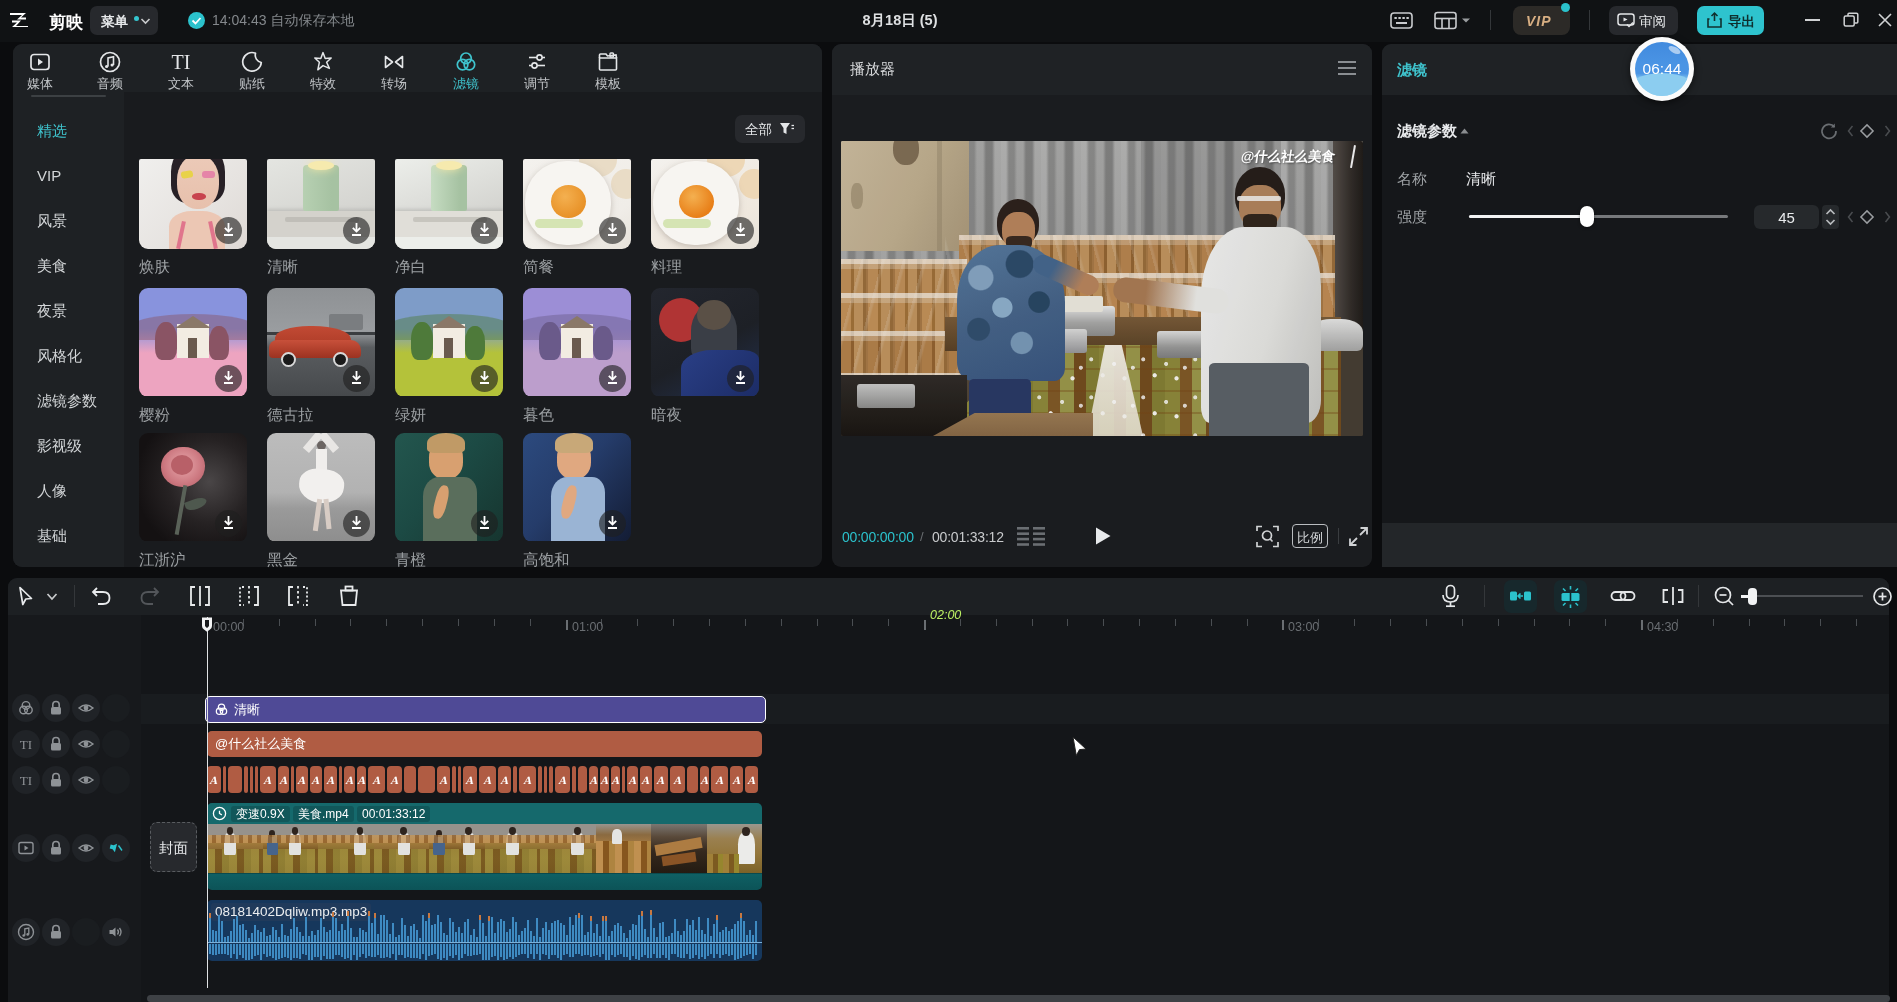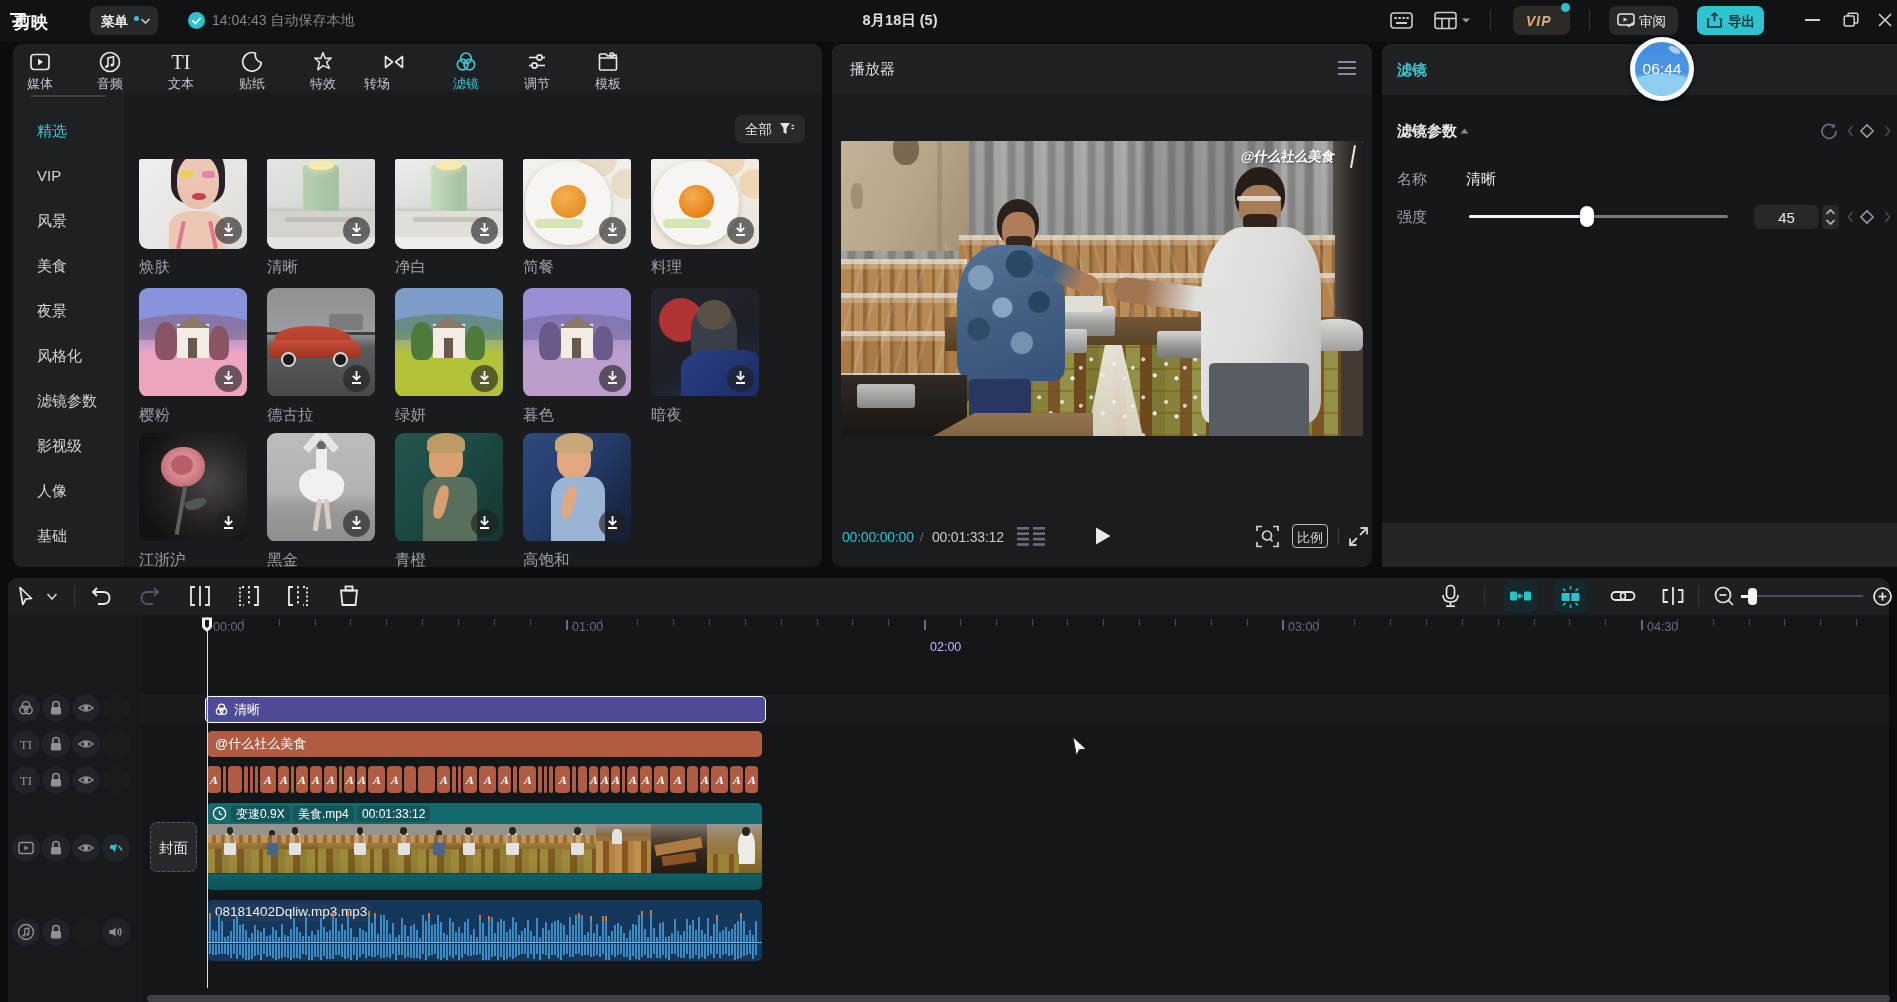--- a/index.html
+++ b/index.html
@@ -6,21 +6,21 @@
 .abs{position:absolute;}
 body{position:relative;}
 .panel{position:absolute;border-radius:9px;}
 </style></head>
 <body>
 <div class="abs" style="left:0;top:0;width:1897px;height:42px;background:#101214;"></div>
 <svg class="abs" style="left:8px;top:9px;" width="22" height="22" viewBox="0 0 22 22">
 <path d="M2 4 L18 4 L13 8.6 L18 8.6 L18 10.4 L9 10.4 L14 6 L2 6 Z" fill="#fff"></path>
 <path d="M20 18 L4 18 L9 13.4 L4 13.4 L4 11.6 L13 11.6 L8 17 L20 17 Z" fill="#fff"></path>
 </svg>
-<div class="abs" style="left:14px;top:11px;font-size:17px;font-weight:bold;color:#fff;">剪映</div>
+<div class="abs" style="left:49px;top:11px;font-size:17px;font-weight:bold;color:#fff;">剪映</div>
 <div class="abs" style="left:90px;top:6px;width:68px;height:29px;background:#27292d;border-radius:7px;">
 <span class="abs" style="left:11px;top:7px;font-size:13.5px;color:#e8eaec;font-weight:bold;">菜单</span>
 <span class="abs" style="left:44px;top:10px;width:5px;height:5px;border-radius:50%;background:#35c5cf;"></span>
 <svg class="abs" style="left:50px;top:11px;" width="11" height="8" viewBox="0 0 11 8">
       <path d="M1.5 2 L5.5 6 L9.5 2" stroke="#c8cacc" stroke-width="1.6" fill="none"></path>
     </svg>
 </div>
 <svg class="abs" style="left:187px;top:11px;" width="19" height="19" viewBox="0 0 19 19">
 <circle cx="9.5" cy="9.5" r="8.5" fill="#2bc2cc"></circle>
 <path d="M5.5 9.5 L8.5 12.5 L13.5 7" stroke="#fff" stroke-width="1.8" fill="none"></path>
@@ -98,21 +98,21 @@
     <path d="M15.5 3.2 A 9.3 9.3 0 1 0 21.3 12.5 A 7.5 7.5 0 0 1 15.5 3.2 Z" stroke="#e4e6e8" stroke-width="1.7" fill="none" stroke-linejoin="round"></path>
   </svg>
 <div class="abs" style="left:222px;top:75px;width:60px;text-align:center;font-size:13px;color:#c2c5c8;">贴纸</div>
 <svg class="abs" style="left:311px;top:50px;" width="24" height="24" viewBox="0 0 24 24">
     <path d="M12 2.6 L14.2 8.6 L20.2 8.0 L15.6 12.2 L18.4 18.4 L12 15.6 L6.8 19.8 L8.4 12.2 L3.8 8.0 L9.8 8.6 Z" stroke="#e4e6e8" stroke-width="1.5" fill="none" stroke-linejoin="round"></path>
   </svg>
 <div class="abs" style="left:293px;top:75px;width:60px;text-align:center;font-size:13px;color:#c2c5c8;">特效</div>
 <svg class="abs" style="left:382px;top:50px;" width="24" height="24" viewBox="0 0 24 24">
     <path d="M10.5 12 L3.5 6.5 L3.5 17.5 Z M13.5 12 L20.5 6.5 L20.5 17.5 Z" stroke="#e4e6e8" stroke-width="1.6" fill="none" stroke-linejoin="round"></path>
   </svg>
-<div class="abs" style="left:364px;top:75px;width:60px;font-size:13px;color:#c2c5c8;">转场</div>
+<div class="abs" style="left:364px;top:75px;width:60px;text-align:center;font-size:13px;color:#c2c5c8;">转场</div>
 <svg class="abs" style="left:454px;top:50px;" width="24" height="24" viewBox="0 0 24 24">
     <circle cx="12" cy="8.3" r="5.3" stroke="#3fc3cd" stroke-width="1.7" fill="none"></circle>
     <circle cx="8.6" cy="14.6" r="5.3" stroke="#3fc3cd" stroke-width="1.7" fill="none"></circle>
     <circle cx="15.4" cy="14.6" r="5.3" stroke="#3fc3cd" stroke-width="1.7" fill="none"></circle>
   </svg>
 <div class="abs" style="left:436px;top:75px;width:60px;text-align:center;font-size:13px;color:#3fc3cd;">滤镜</div>
 <svg class="abs" style="left:525px;top:50px;" width="24" height="24" viewBox="0 0 24 24">
     <line x1="4" y1="7.5" x2="20" y2="7.5" stroke="#e4e6e8" stroke-width="1.6"></line>
     <line x1="4" y1="15.5" x2="20" y2="15.5" stroke="#e4e6e8" stroke-width="1.6"></line>
     <circle cx="14.5" cy="7.5" r="2.6" fill="#1e2124" stroke="#e4e6e8" stroke-width="1.6"></circle>
@@ -681,21 +681,21 @@
 <div class="abs" style="left:1712.7px;top:619px;width:1px;height:7px;background:#4a4e52;"></div>
 <div class="abs" style="left:1748.5px;top:619px;width:1px;height:7px;background:#4a4e52;"></div>
 <div class="abs" style="left:1784.4px;top:619px;width:1px;height:7px;background:#4a4e52;"></div>
 <div class="abs" style="left:1820.2px;top:619px;width:1px;height:7px;background:#4a4e52;"></div>
 <div class="abs" style="left:1856.1px;top:619px;width:1px;height:7px;background:#4a4e52;"></div>
 <div class="abs" style="left:207px;top:620px;width:2px;height:10px;background:#6a6e72;"></div>
 <div class="abs" style="left:213px;top:620px;font-size:12.5px;color:#6a6e72;">00:00</div>
 <div class="abs" style="left:566px;top:620px;width:2px;height:10px;background:#6a6e72;"></div>
 <div class="abs" style="left:572px;top:620px;font-size:12.5px;color:#6a6e72;">01:00</div>
 <div class="abs" style="left:924px;top:620px;width:2px;height:10px;background:#6a6e72;"></div>
-<div class="abs" style="left:930px;top:640px;font-size:12.5px;color:#c4b5fd;">02:00</div>
+<div class="abs" style="left:930px;top:608px;font-size:12.5px;color:#bef264;font-style:italic;">02:00</div>
 <div class="abs" style="left:1282px;top:620px;width:2px;height:10px;background:#6a6e72;"></div>
 <div class="abs" style="left:1288px;top:620px;font-size:12.5px;color:#6a6e72;">03:00</div>
 <div class="abs" style="left:1641px;top:620px;width:2px;height:10px;background:#6a6e72;"></div>
 <div class="abs" style="left:1647px;top:620px;font-size:12.5px;color:#6a6e72;">04:30</div>
 <div class="abs" style="left:8px;top:615px;width:133px;height:387px;background:#17191c;"></div>
 <div class="abs" style="left:141px;top:694px;width:1748px;height:30px;background:#191c1f;"></div>
 <div class="abs" style="left:12px;top:694px;width:28px;height:28px;border-radius:50%;background:#202327;"></div>
 <svg class="abs" style="left:17px;top:699px;" width="18" height="18" viewBox="0 0 18 18">
     <circle cx="9" cy="6.4" r="3.8" stroke="#8e9296" stroke-width="1.4" fill="none"></circle>
     <circle cx="6.6" cy="11" r="3.8" stroke="#8e9296" stroke-width="1.4" fill="none"></circle>

